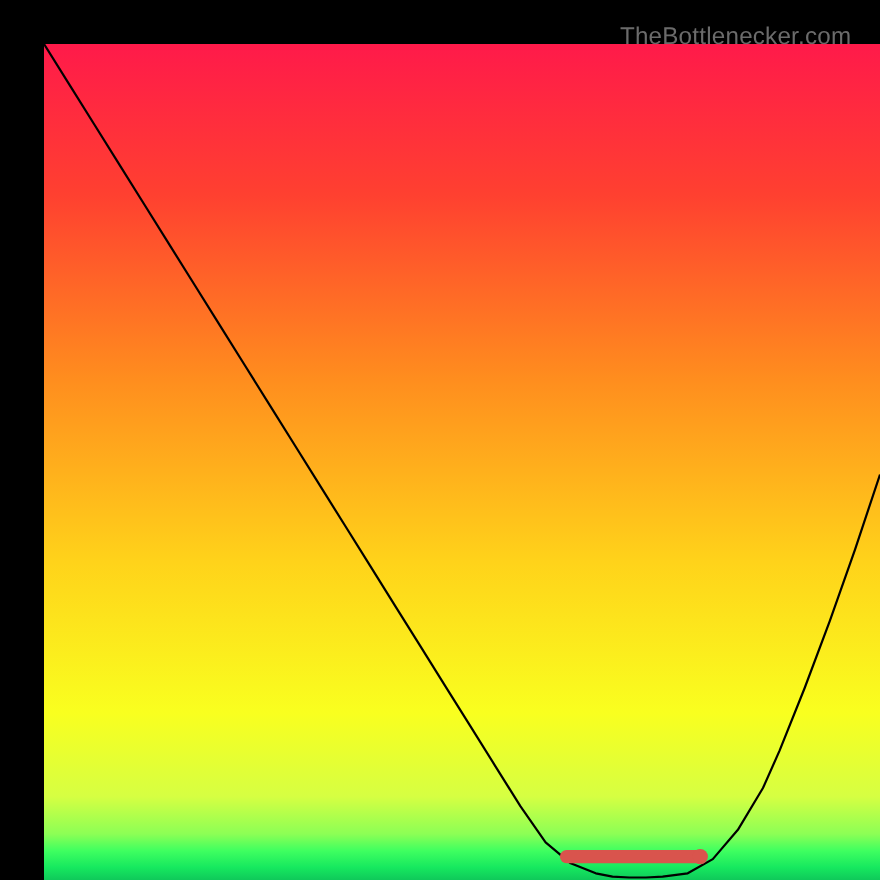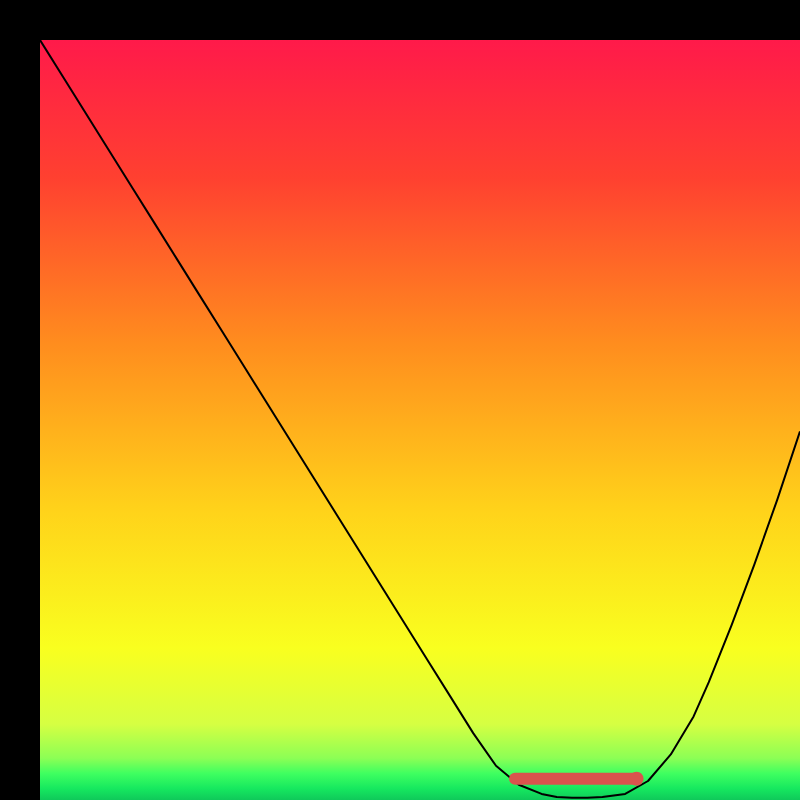--- a/index.html
+++ b/index.html
@@ -56,13 +56,14 @@
           <stop offset="100%" stop-color="#0fc95a"></stop>
         </linearGradient>
     </defs>
     <rect id="bg-rect" x="0" y="0" width="760" height="760" fill="url(#bg-grad)"></rect>
     <g id="series-layer">
         <polyline points="0,0 22.8,36.479999999999905 45.6,72.96000000000004 68.39999999999999,109.44000000000005 91.2,145.92000000000007 114,182.39999999999998 136.79999999999998,218.88 159.6,255.35999999999996 182.4,291.84000000000003 205.20000000000002,328.32000000000005 228,364.8 250.8,401.28 273.59999999999997,437.76 296.40000000000003,474.24 319.2,510.72 342,547.2 364.8,583.6800000000001 387.6,620.16 410.40000000000003,656.64 433.2,693.12 456,725.8 478.8,744.8 501.6,753.92 516.8000000000001,756.96 532,757.72 547.1999999999999,757.72 562.4,756.96 585.2,753.92 608,741 630.8,714.4 653.6,676.4 668.8,642.2 691.6,585.2 714.4,524.4 737.1999999999999,459.8 760,391.40000000000003" fill="none" stroke="#000000" stroke-width="2" stroke-linejoin="round"></polyline>
         <line x1="475" x2="596.6" y1="738.72" y2="738.72" stroke="#d9544d" stroke-width="12" stroke-linecap="round"></line>
         <circle cx="596.6" cy="738.72" r="7" fill="#d9544d"></circle>
       </g>
   </svg>
+  <div class="watermark">TheBottlenecker.com</div>
 </div>
 
 </body></html>

